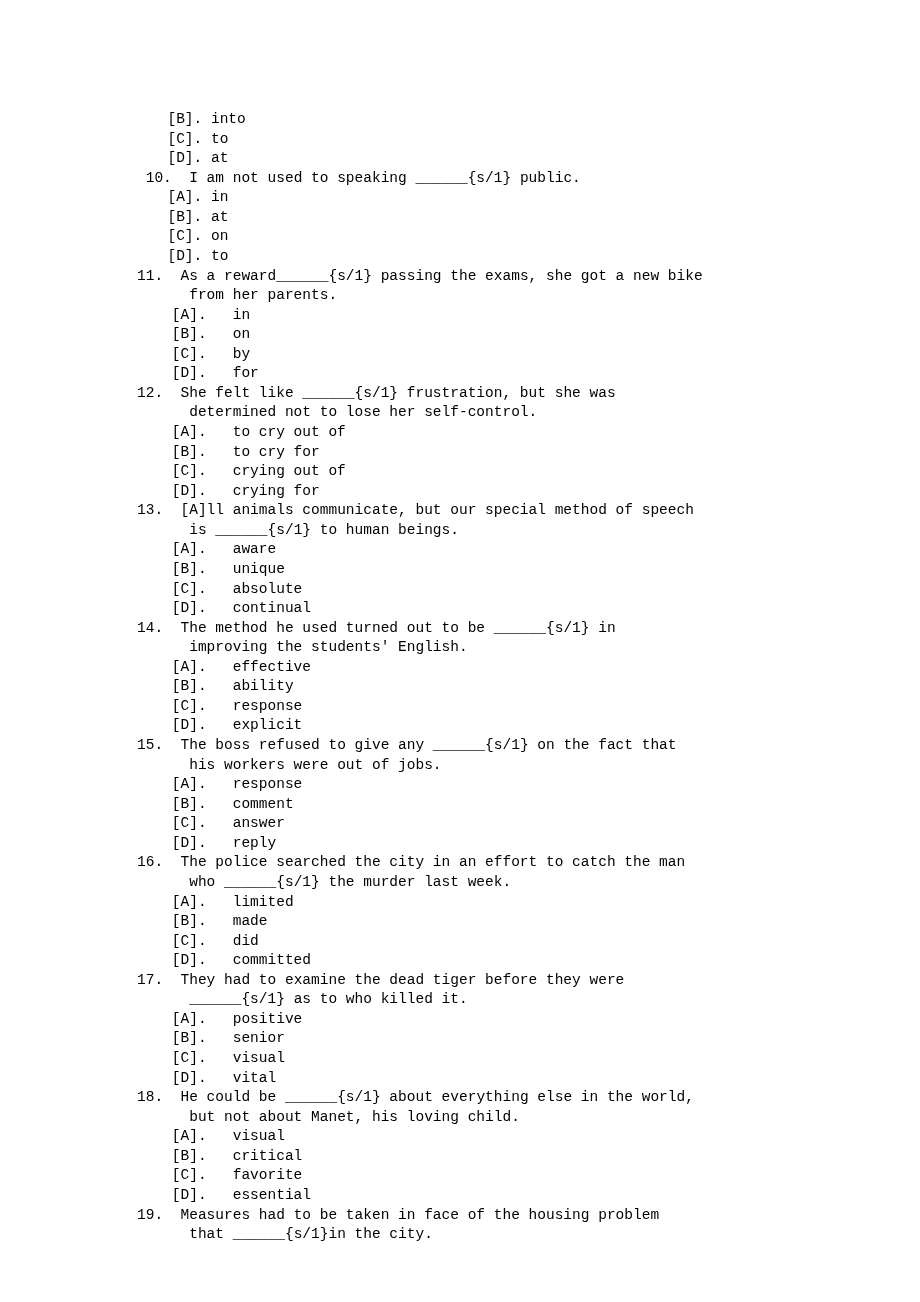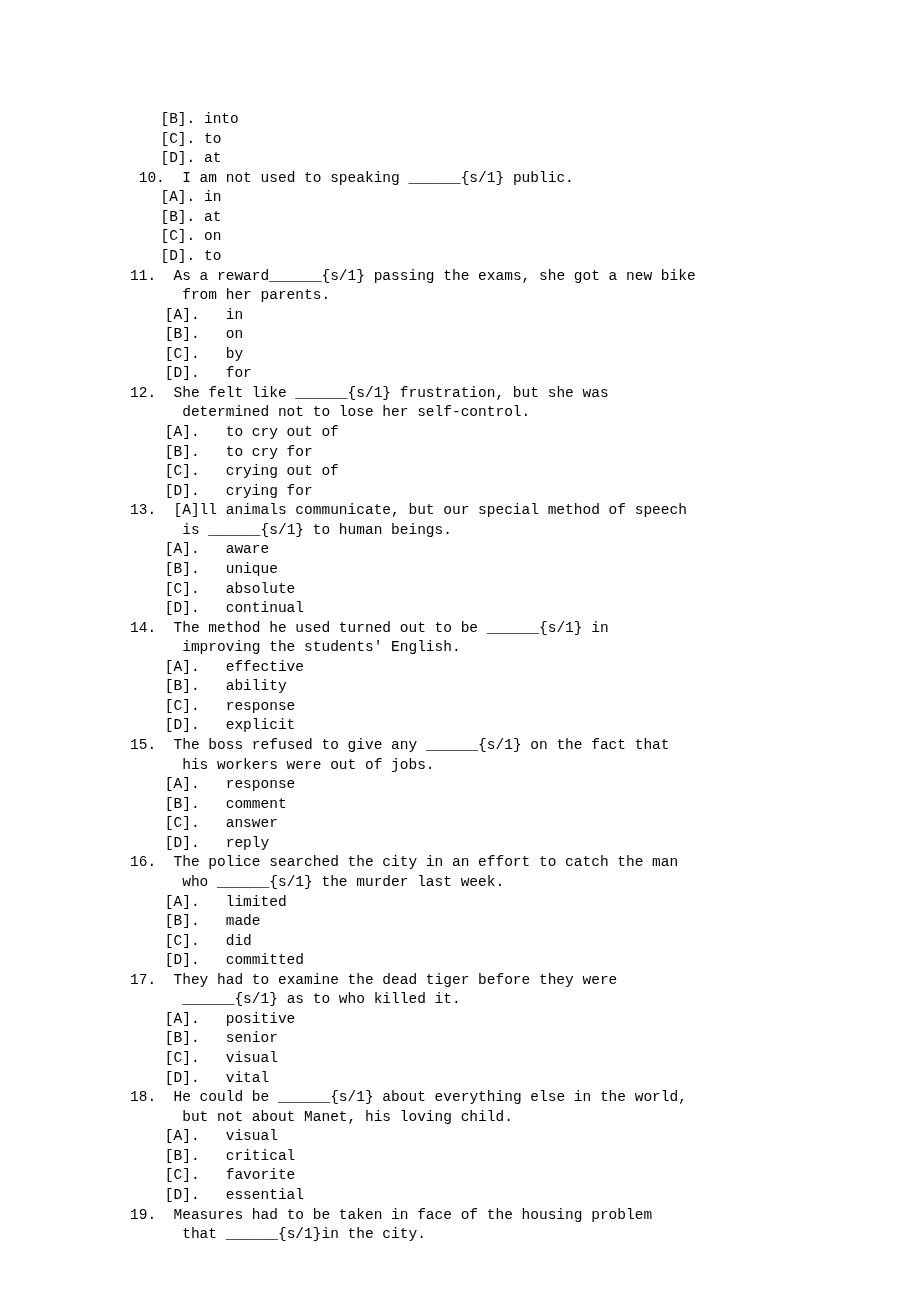--- a/index.html
+++ b/index.html
@@ -10,20 +10,21 @@
     font-size: 14.5px;
     line-height: 1.35;
     color: #000;
   }
   .page {
     width: 780px;
     height: 1302px;
     box-sizing: border-box;
     padding: 110px 130px 40px 130px;
     position: relative;
+    margin-left: 7px;
   }
   .content {
     white-space: pre;
   }
   .blank {
   }
   .footer {
     position: absolute;
     bottom: 60px;
     left: 0;

